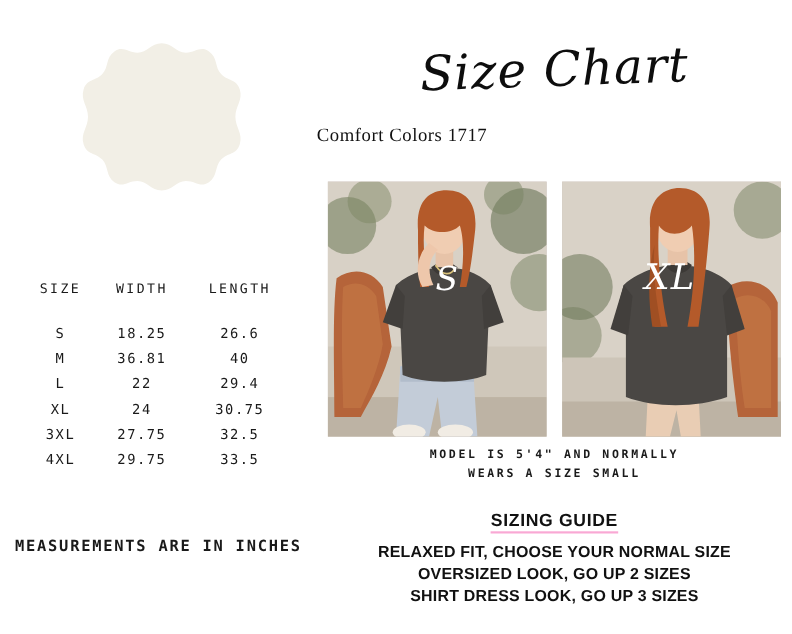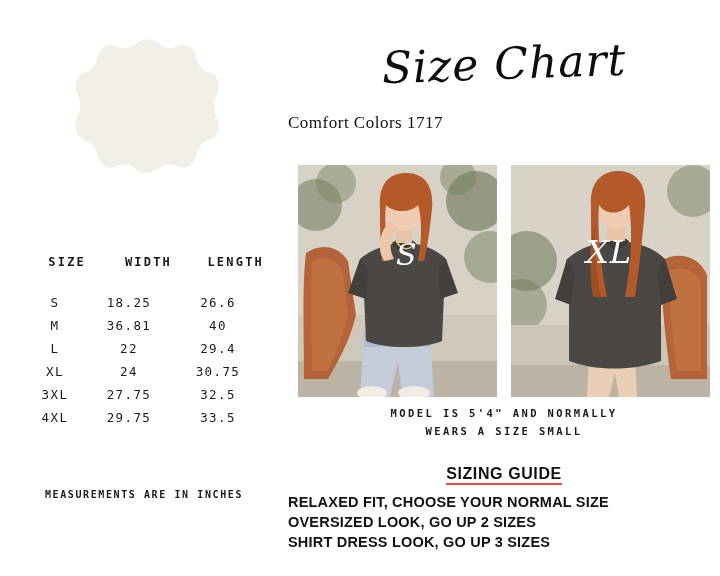--- a/index.html
+++ b/index.html
@@ -46,44 +46,44 @@
     text-align: center;
   }
   table.size-table {
     margin: 0 auto;
     border-collapse: collapse;
     font-family: "DejaVu Sans Mono", monospace;
     font-size: 12.5px;
     color: #1a1a1a;
   }
   table.size-table th {
-    font-weight: bold;
+    font-weight: normal;
     letter-spacing: 2.2px;
     font-size: 12px;
     padding: 0 0 22px 0;
-    text-align: right;
+    text-align: center;
   }
   table.size-table th.c-size { width: 62px; }
   table.size-table th.c-width { width: 86px; }
   table.size-table th.c-length { width: 92px; }
   table.size-table td {
     padding: 4px 0;
     text-align: center;
     letter-spacing: 1.4px;
     font-size: 12.5px;
   }
 
   .measure-note {
     position: absolute;
     left: 0;
     top: 489px;
     width: 288px;
     text-align: center;
     font-family: "DejaVu Sans Mono", monospace;
-    font-size: 10px;
+    font-size: 14px;
     font-weight: bold;
     letter-spacing: 1.6px;
     color: #1a1a1a;
   }
 
   
   .right-col {
     position: absolute;
     left: 288px;
     top: 0;
@@ -173,28 +173,29 @@
     top: 465px;
     width: 432px;
     text-align: center;
     font-family: "Liberation Sans", sans-serif;
     font-size: 16px;
     font-weight: bold;
     letter-spacing: 0.6px;
     color: #111111;
   }
   .guide-title span {
-    border-bottom: 2px solid #ef4444;
+    border-bottom: 2px solid #f9a8d4;
     padding-bottom: 1px;
   }
   .guide-lines {
     position: absolute;
     left: 0;
     top: 492px;
     width: 432px;
+    text-align: center;
     font-family: "Liberation Sans", sans-serif;
     font-size: 14.5px;
     font-weight: bold;
     letter-spacing: 0.2px;
     line-height: 20px;
     color: #111111;
   }
   .guide-lines div { margin: 0; }
 </style>
 </head>

